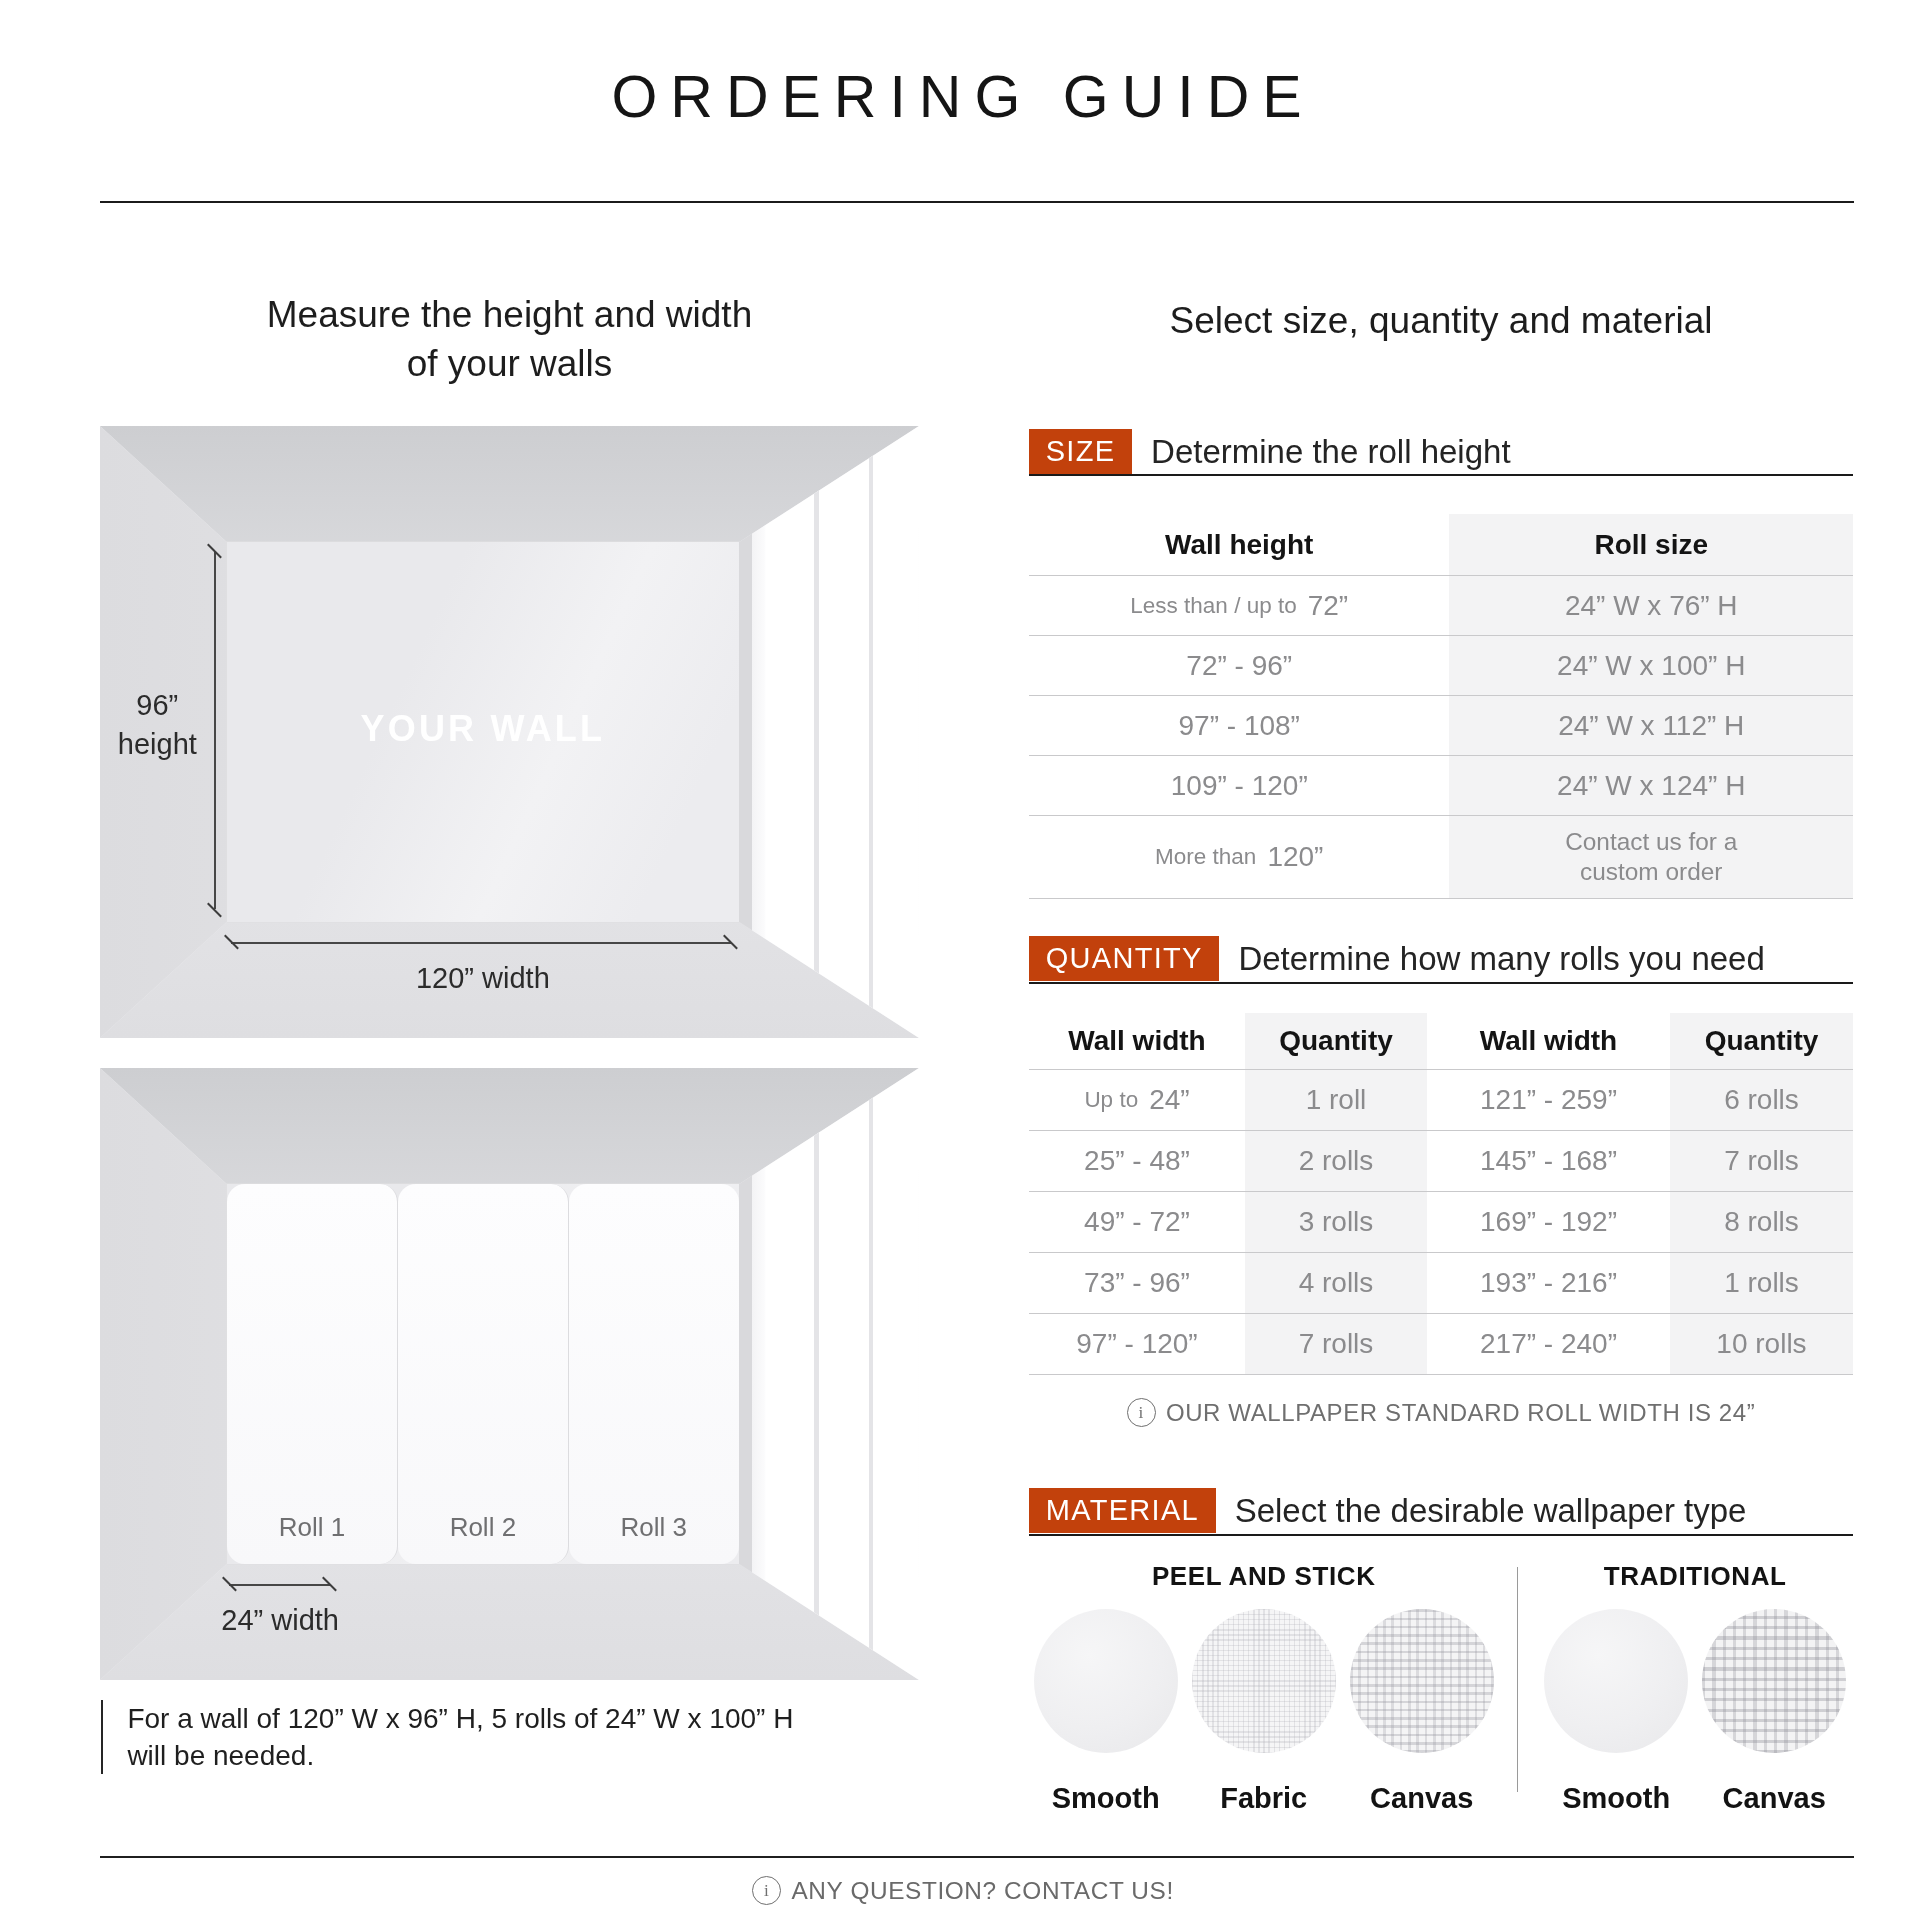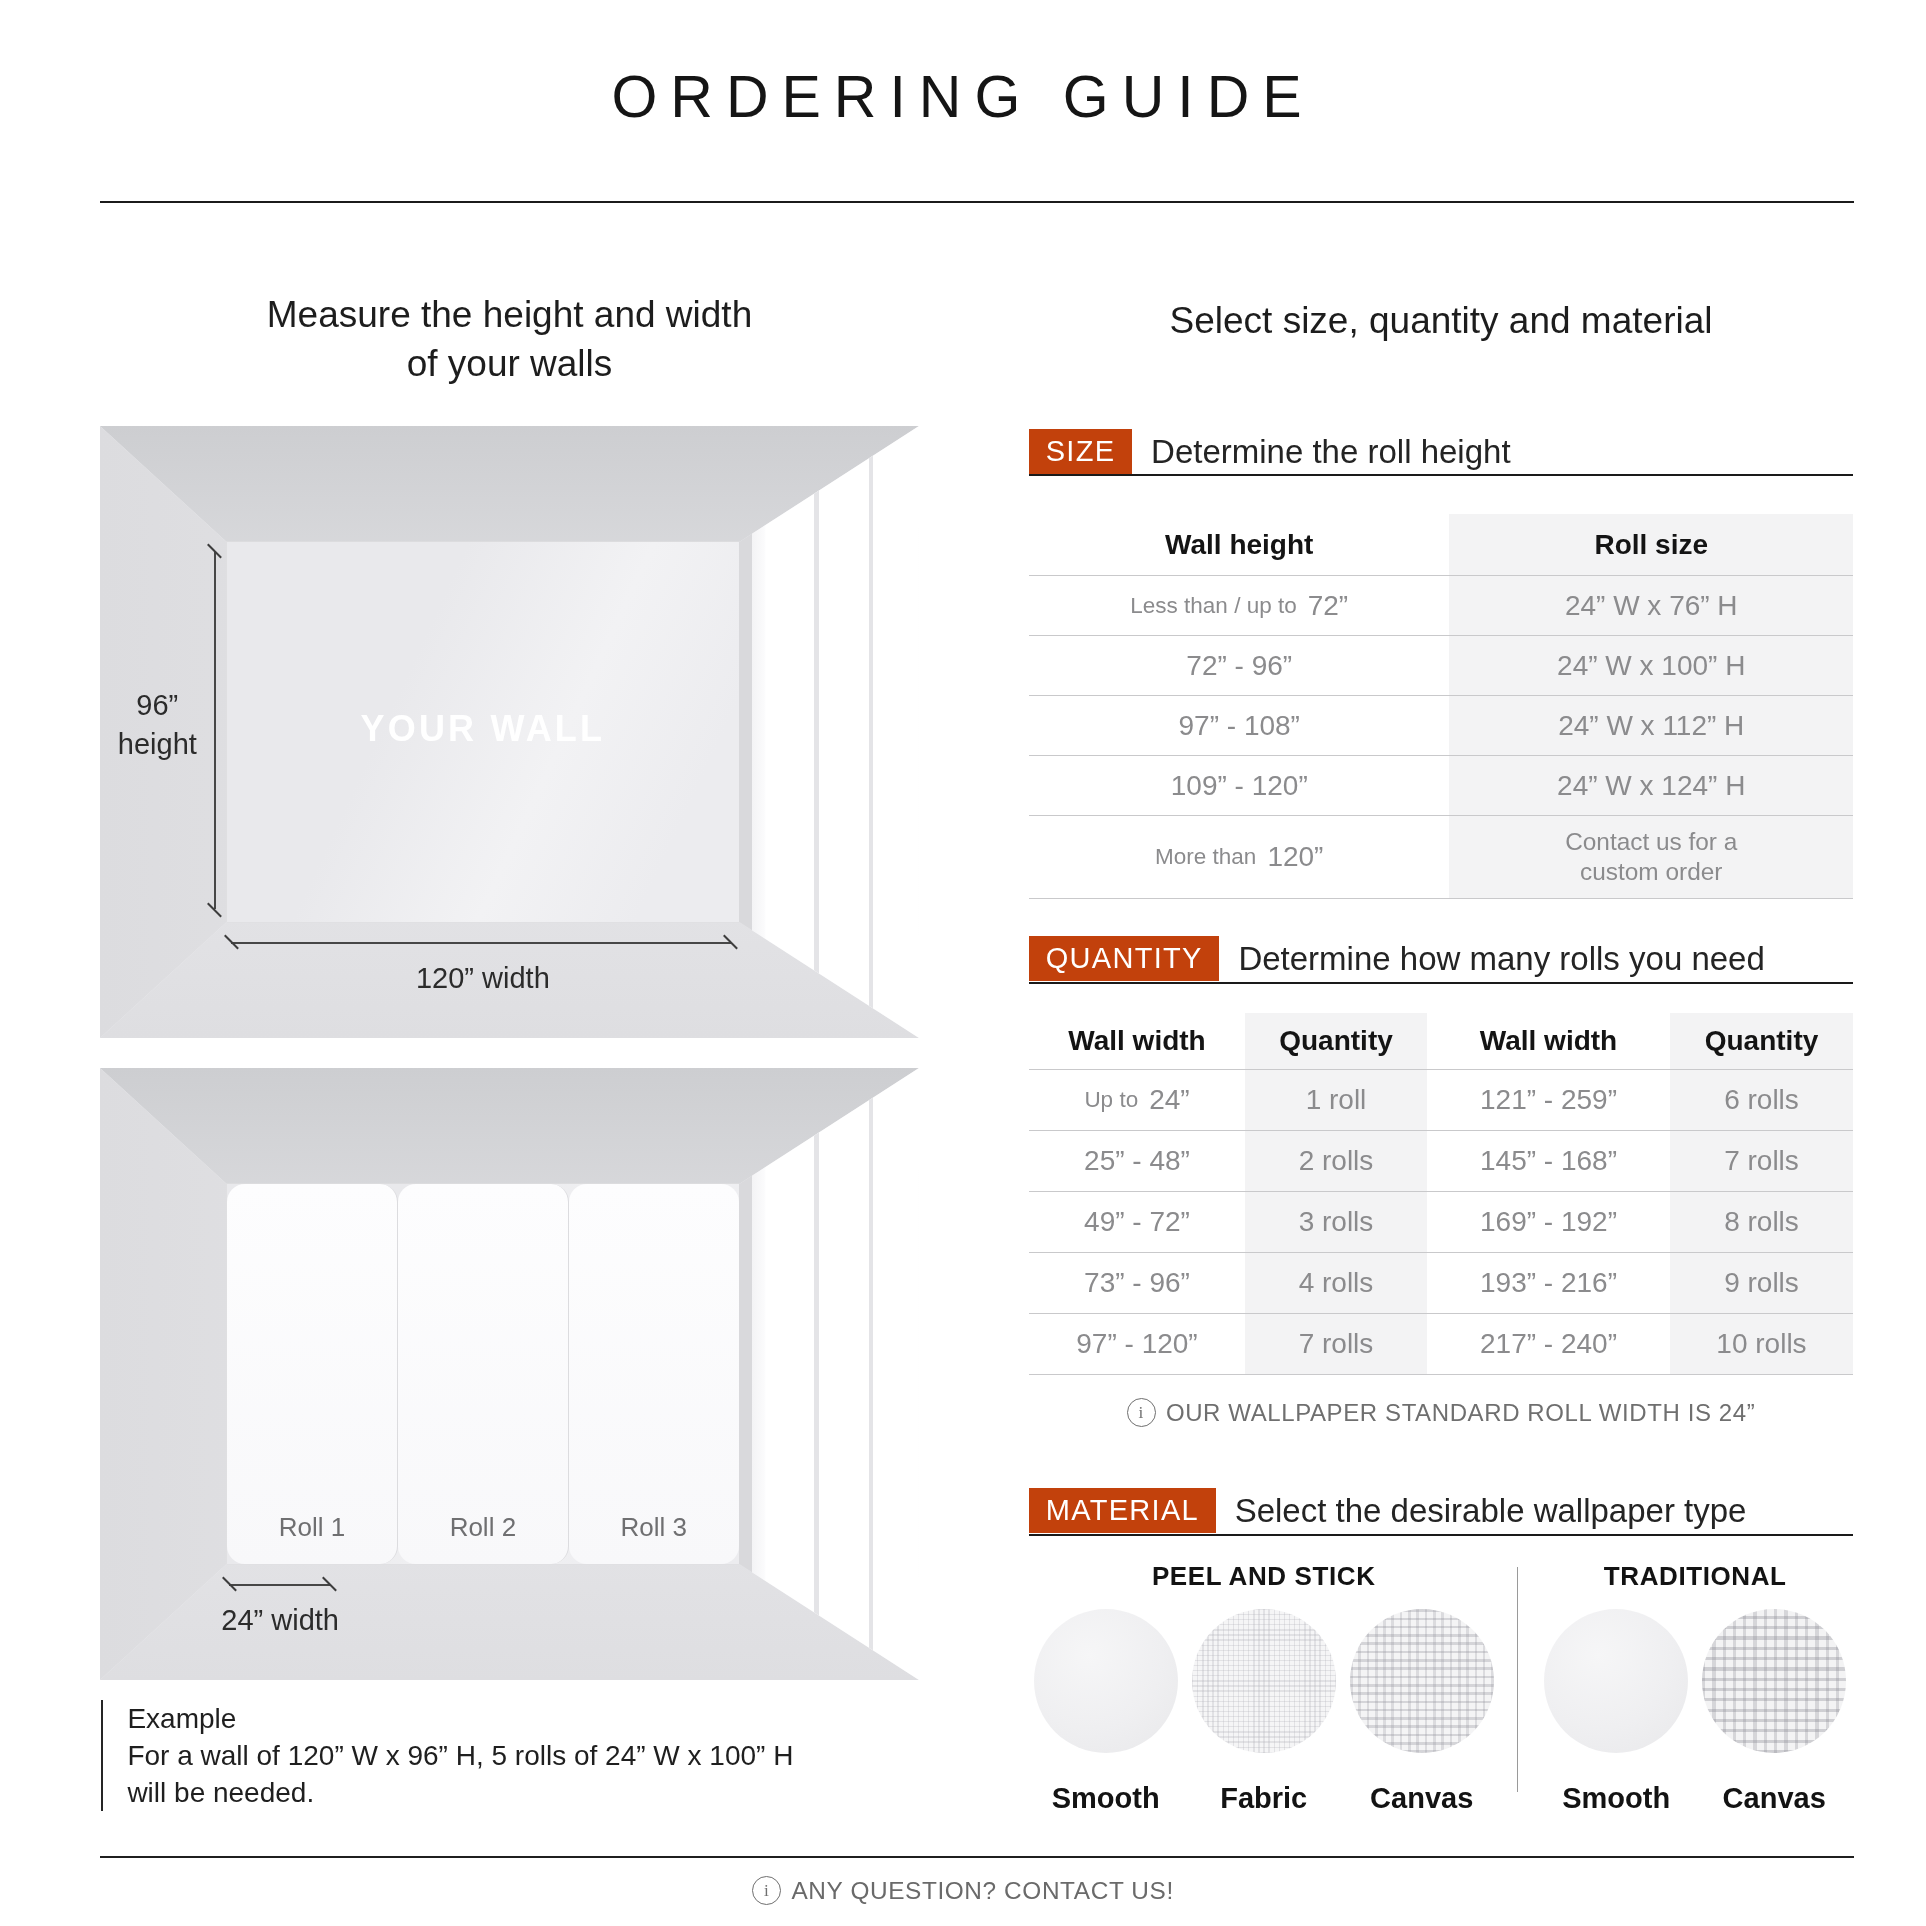--- a/index.html
+++ b/index.html
@@ -189,21 +189,20 @@
       <div class="mullion m2"></div>
     </div>
     <div class="dim-h">
       <span class="tick t1"></span>
       <span class="tick t2"></span>
     </div>
     <div class="dim-h-label">24” width</div>
   </div>
 
   <div class="example">
-    <div>Example</div>
     <div>For a wall of 120” W x 96” H, 5 rolls of 24” W x 100” H</div>
     <div>will be needed.</div>
   </div>
 
   <div class="sec-head size-head">
     <span class="badge">SIZE</span>
     <span class="subtitle">Determine the roll height</span>
   </div>
   <div class="sec-rule size-rule"></div>
 
@@ -276,21 +275,21 @@
     <div class="trow drow">
       <div class="cell qt-c1">49” - 72”</div>
       <div class="cell qt-c2 band">3 rolls</div>
       <div class="cell qt-c3">169” - 192”</div>
       <div class="cell qt-c4 band">8 rolls</div>
     </div>
     <div class="trow drow">
       <div class="cell qt-c1">73” - 96”</div>
       <div class="cell qt-c2 band">4 rolls</div>
       <div class="cell qt-c3">193” - 216”</div>
-      <div class="cell qt-c4 band">9 rolls</div>
+      <div class="cell qt-c4 band">1 rolls</div>
     </div>
     <div class="trow drow">
       <div class="cell qt-c1">97” - 120”</div>
       <div class="cell qt-c2 band">7 rolls</div>
       <div class="cell qt-c3">217” - 240”</div>
       <div class="cell qt-c4 band">10 rolls</div>
     </div>
   </div>
 
   <div class="qty-note">

